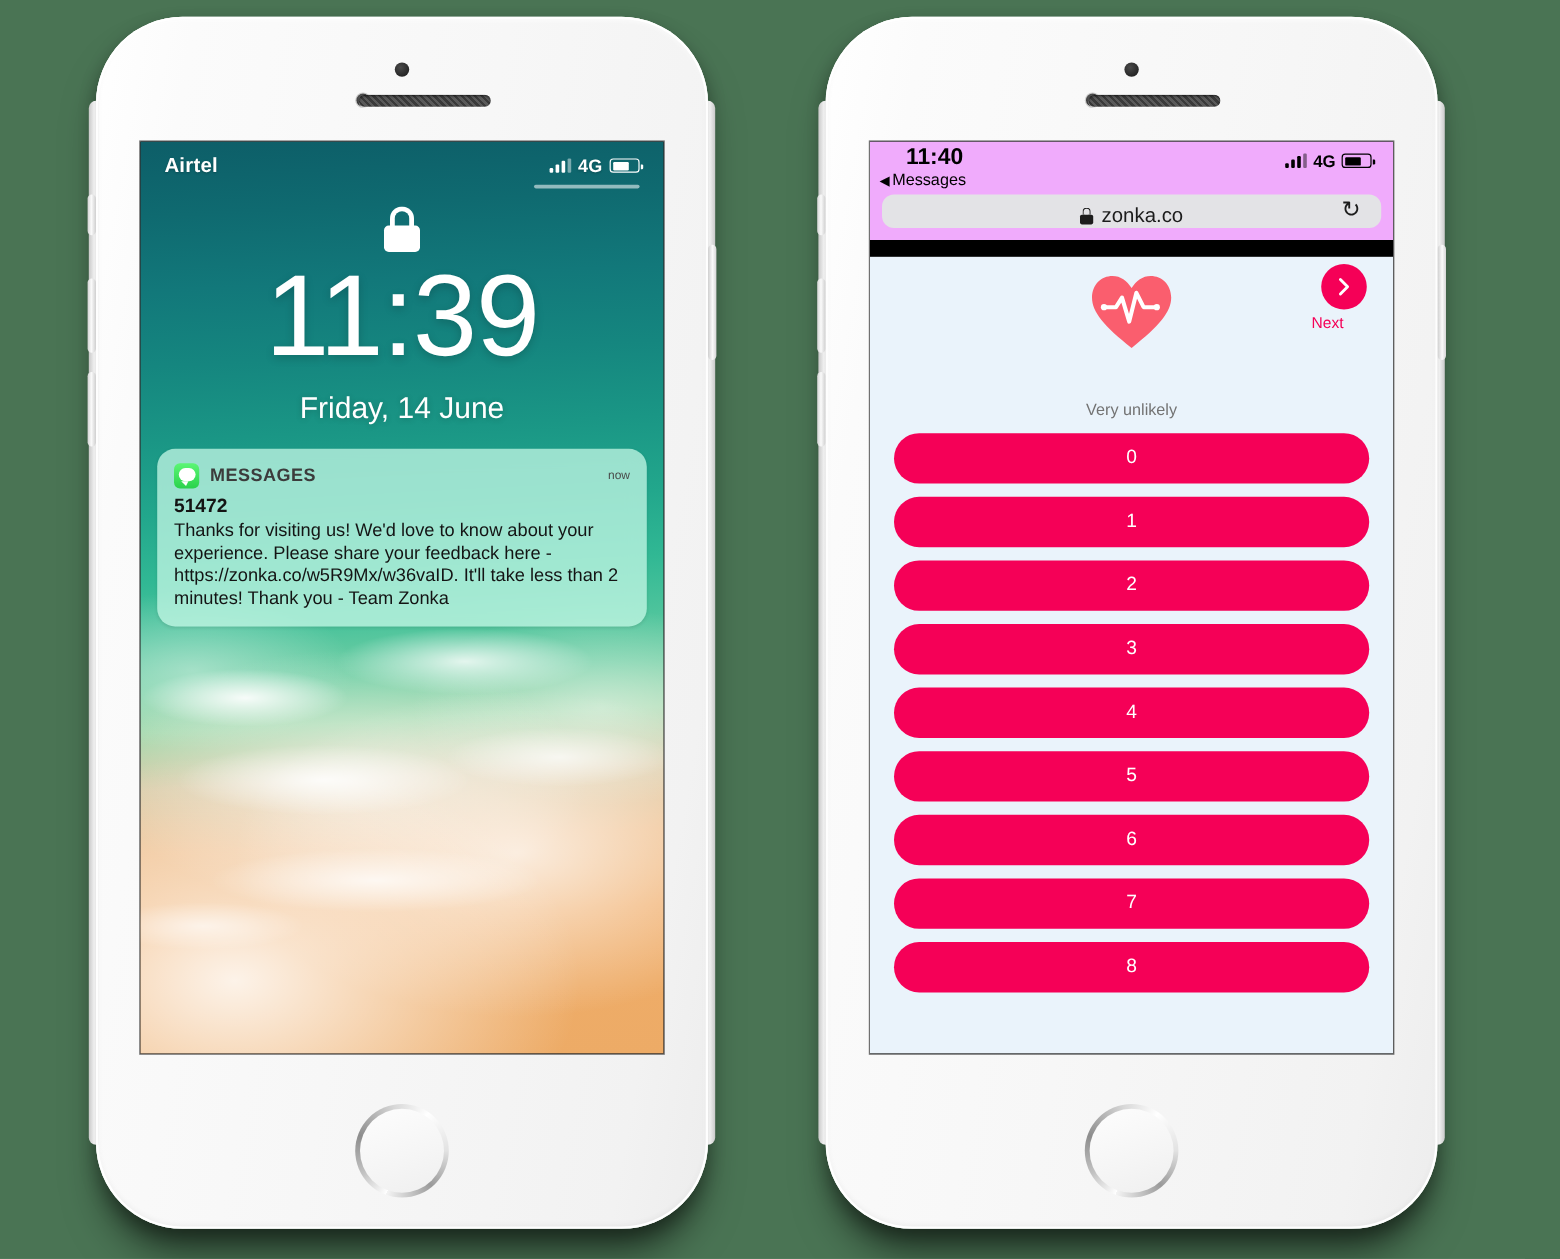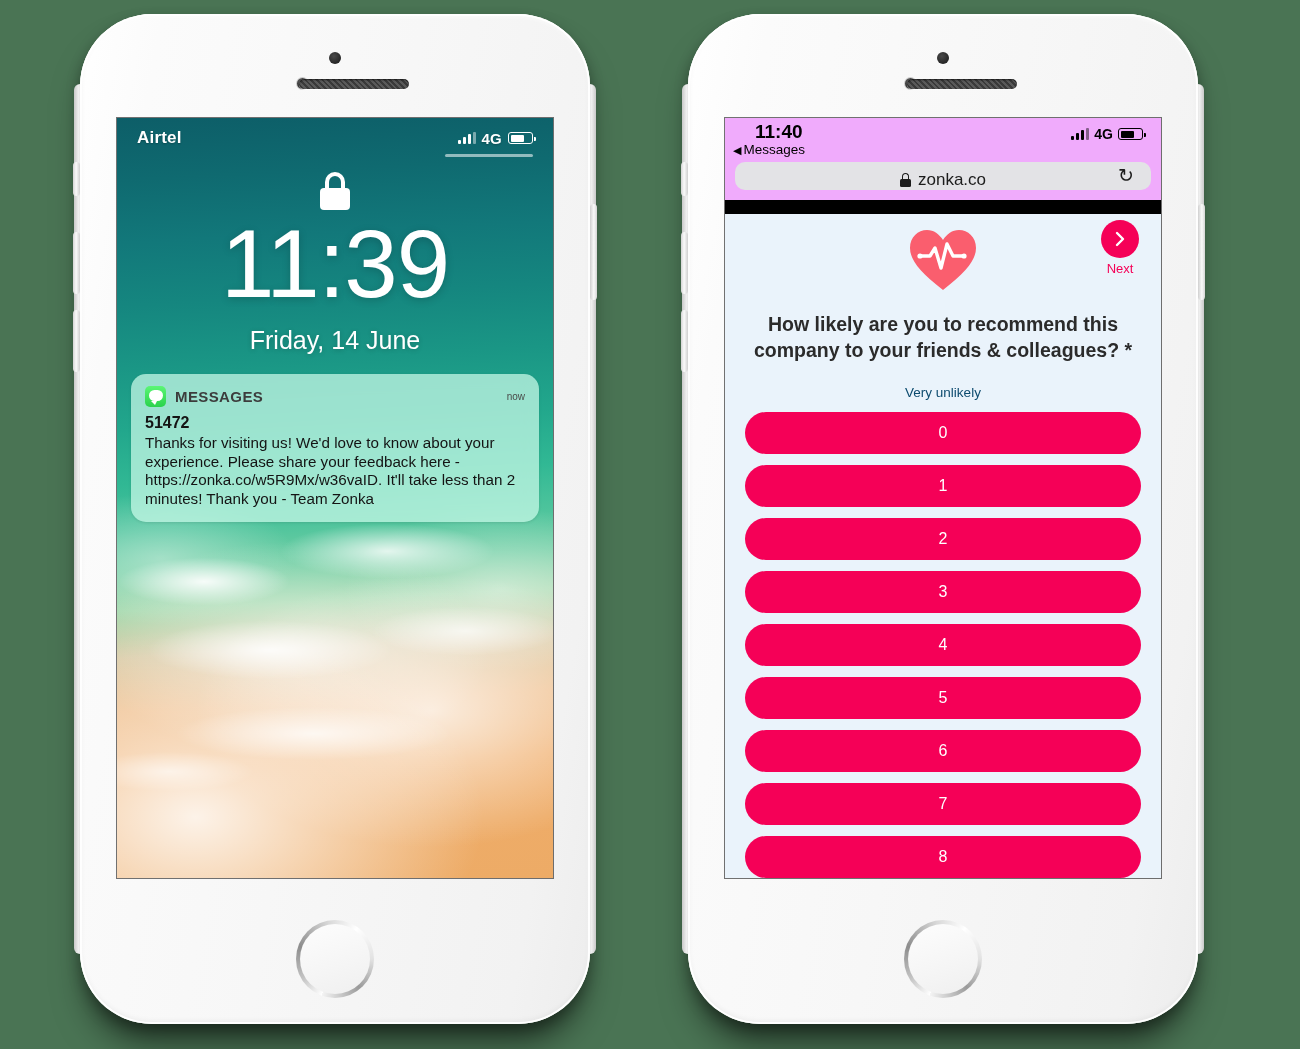--- a/index.html
+++ b/index.html
@@ -231,35 +231,35 @@
     position:absolute; top:96px; left:0; right:0; bottom:0;
     background:#eaf3fb; overflow:hidden;
   }
   .heart-wrap { position:relative; height:86px; }
   .heart {
     position:absolute; left:50%; margin-left:-35px; top:14px;
     width:70px; height:64px;
   }
   .heart svg { width:70px; height:64px; display:block; }
   .next-btn {
-    position:absolute; right:14px; top:6px; text-align:center; width:54px;
+    position:absolute; right:14px; top:6px; text-align:left; width:54px;
   }
   .next-circle {
     width:38px; height:38px; border-radius:50%; margin:0 auto;
     background:#f50057; display:flex; align-items:center; justify-content:center;
   }
   .next-circle svg { width:16px; height:16px; }
   .next-label { font-size:13px; color:#f50057; margin-top:3px; }
 
   .q-text {
     margin:12px 20px 0; text-align:center;
     font-size:19.5px; font-weight:700; color:#2b2b2b; line-height:1.32;
   }
   .anchor {
-    text-align:center; font-size:13.5px; color:#0c4a6e; margin-top:22px;
+    text-align:center; font-size:13.5px; color:#737373; margin-top:34px;
   }
   .scale { margin-top:12px; padding:0 20px; }
   .scale-btn {
     height:42px; margin-bottom:11px; border-radius:21px;
     background:#f50057; color:#fff; font-size:16px;
     display:flex; align-items:center; justify-content:center;
     border:none; width:100%; font-family:inherit;
   }
 </style>
 </head>
@@ -391,21 +391,20 @@
           <div class="next-btn">
             <div class="next-circle">
               <svg viewBox="0 0 16 16" xmlns="http://www.w3.org/2000/svg">
                 <polyline points="5,2 11,8 5,14" fill="none" stroke="#fff" stroke-width="2.4" stroke-linecap="round" stroke-linejoin="round"></polyline>
               </svg>
             </div>
             <div class="next-label">Next</div>
           </div>
         </div>
 
-        <div class="q-text">How likely are you to recommend this company to your friends &amp; colleagues? *</div>
         <div class="anchor">Very unlikely</div>
 
         <div class="scale" id="scale-list">
             <button class="scale-btn">0</button>
             <button class="scale-btn">1</button>
             <button class="scale-btn">2</button>
             <button class="scale-btn">3</button>
             <button class="scale-btn">4</button>
             <button class="scale-btn">5</button>
             <button class="scale-btn">6</button>

